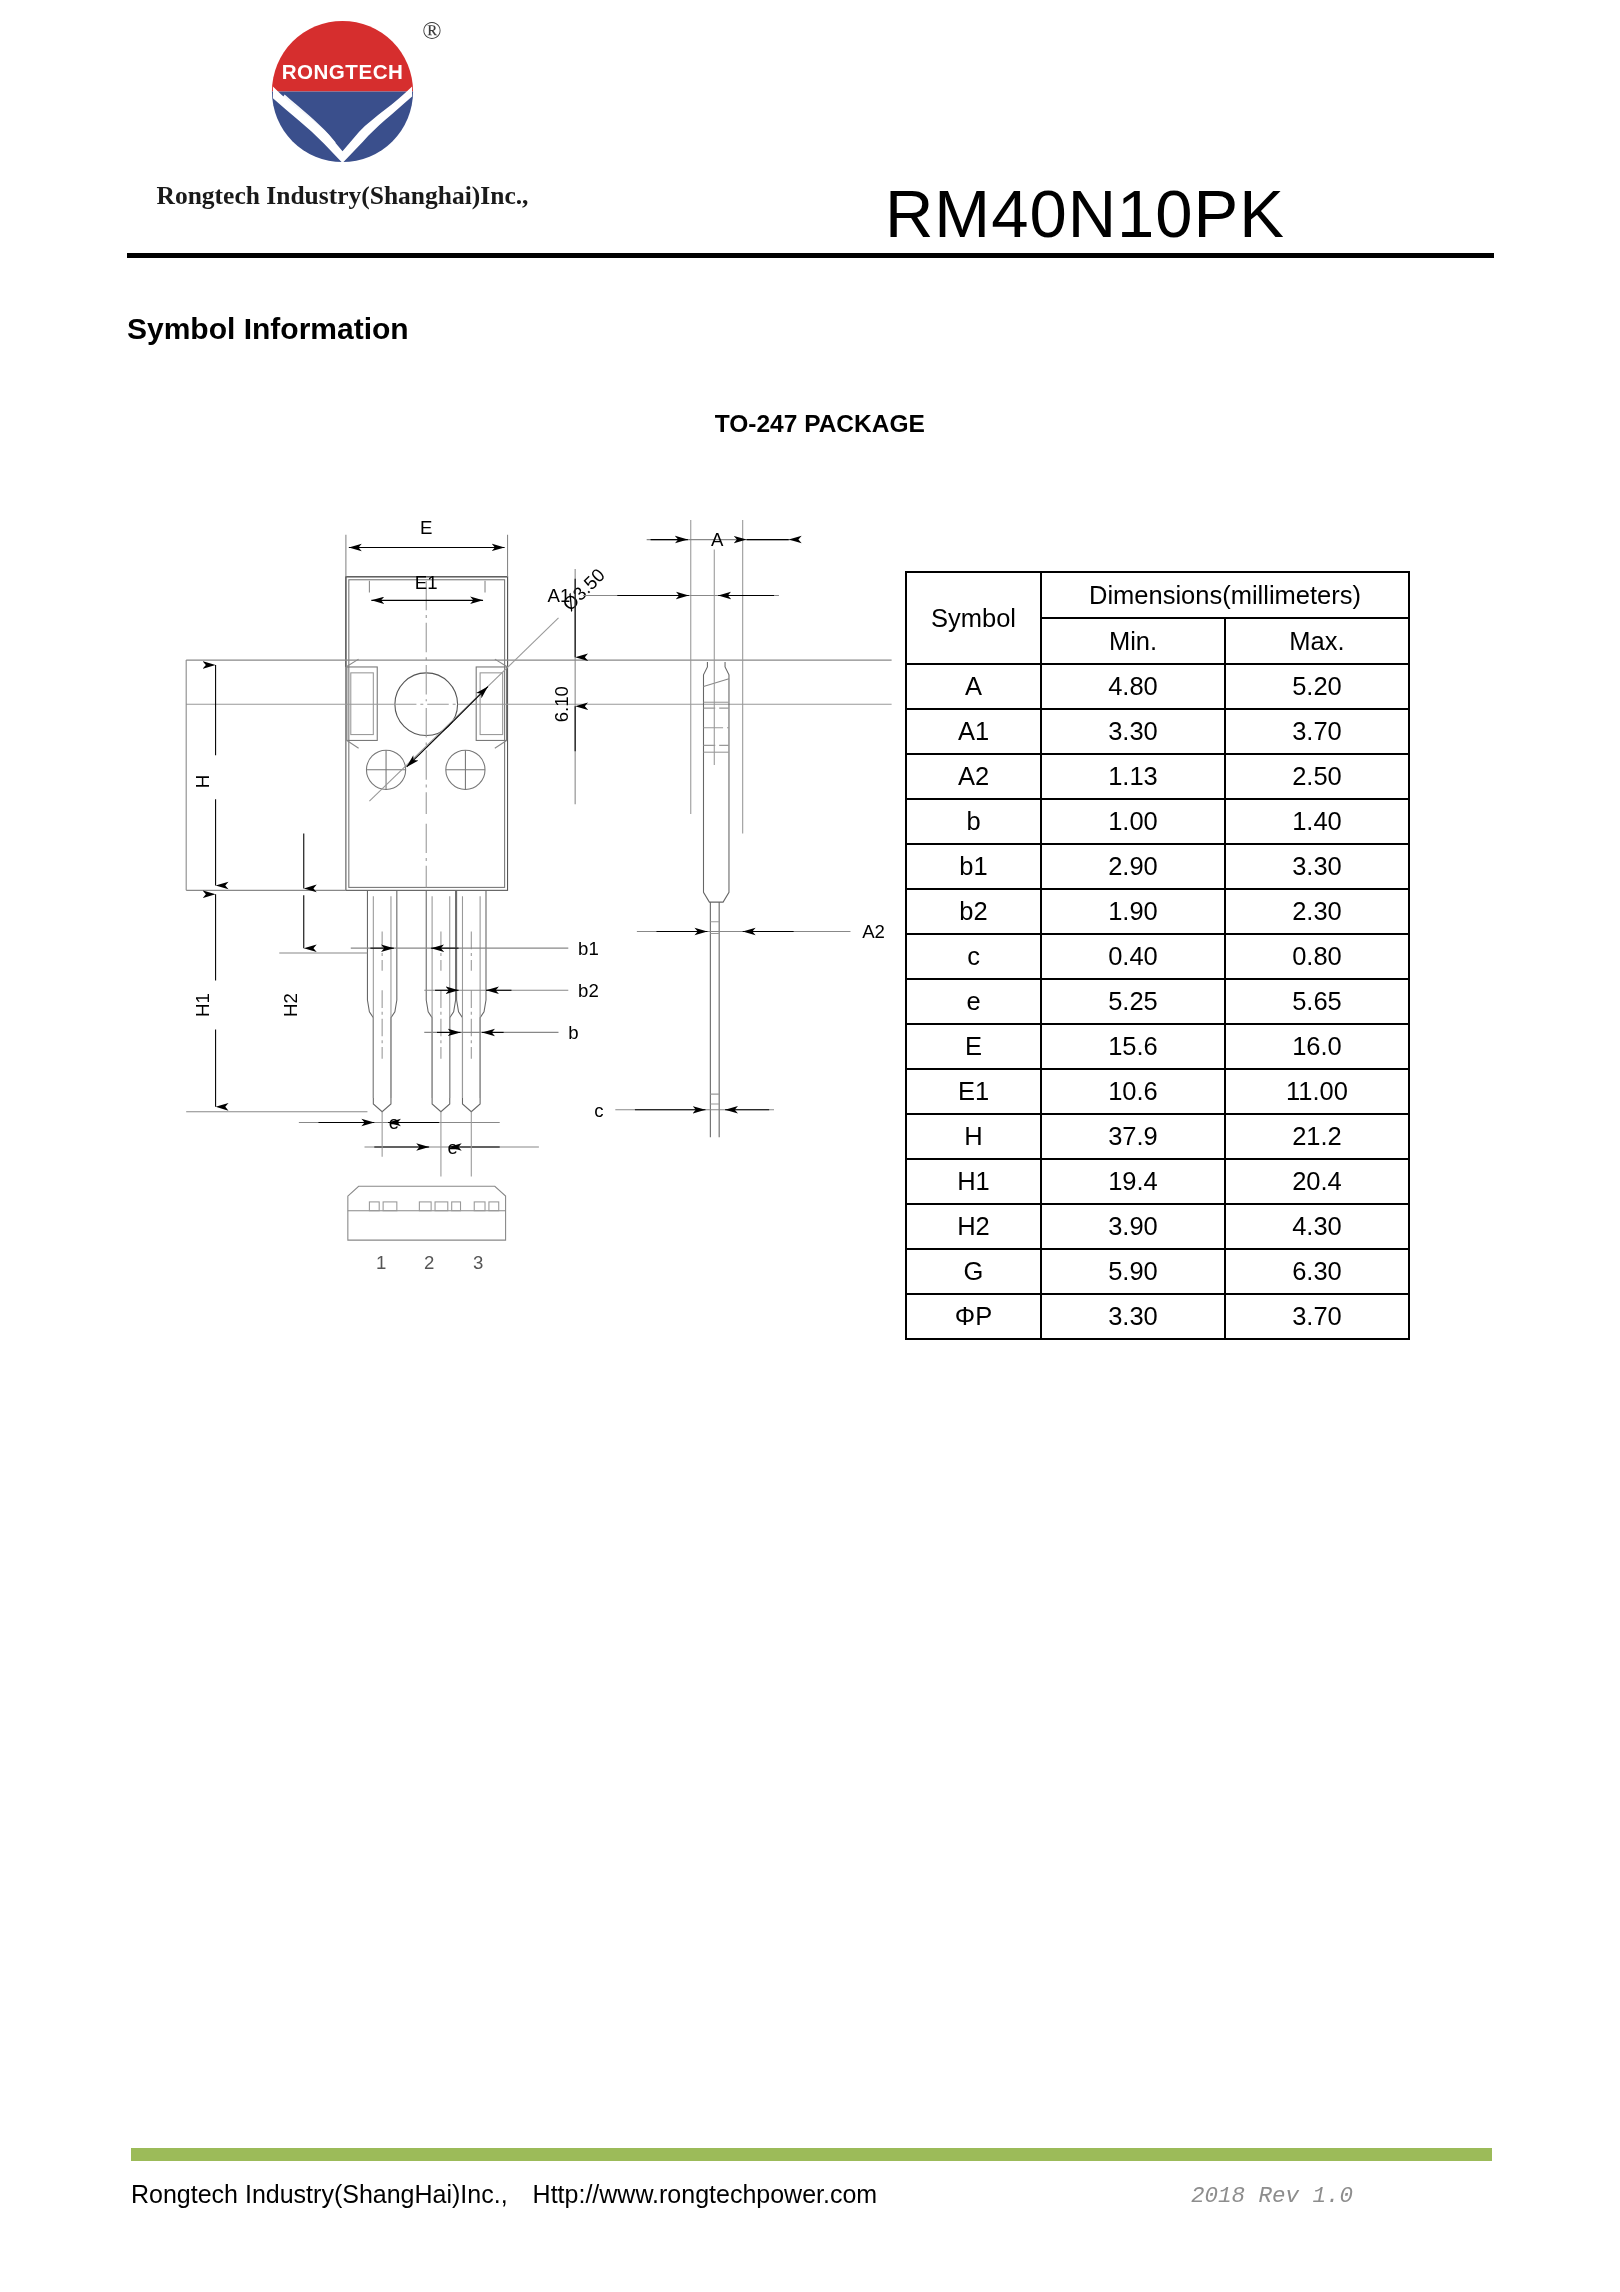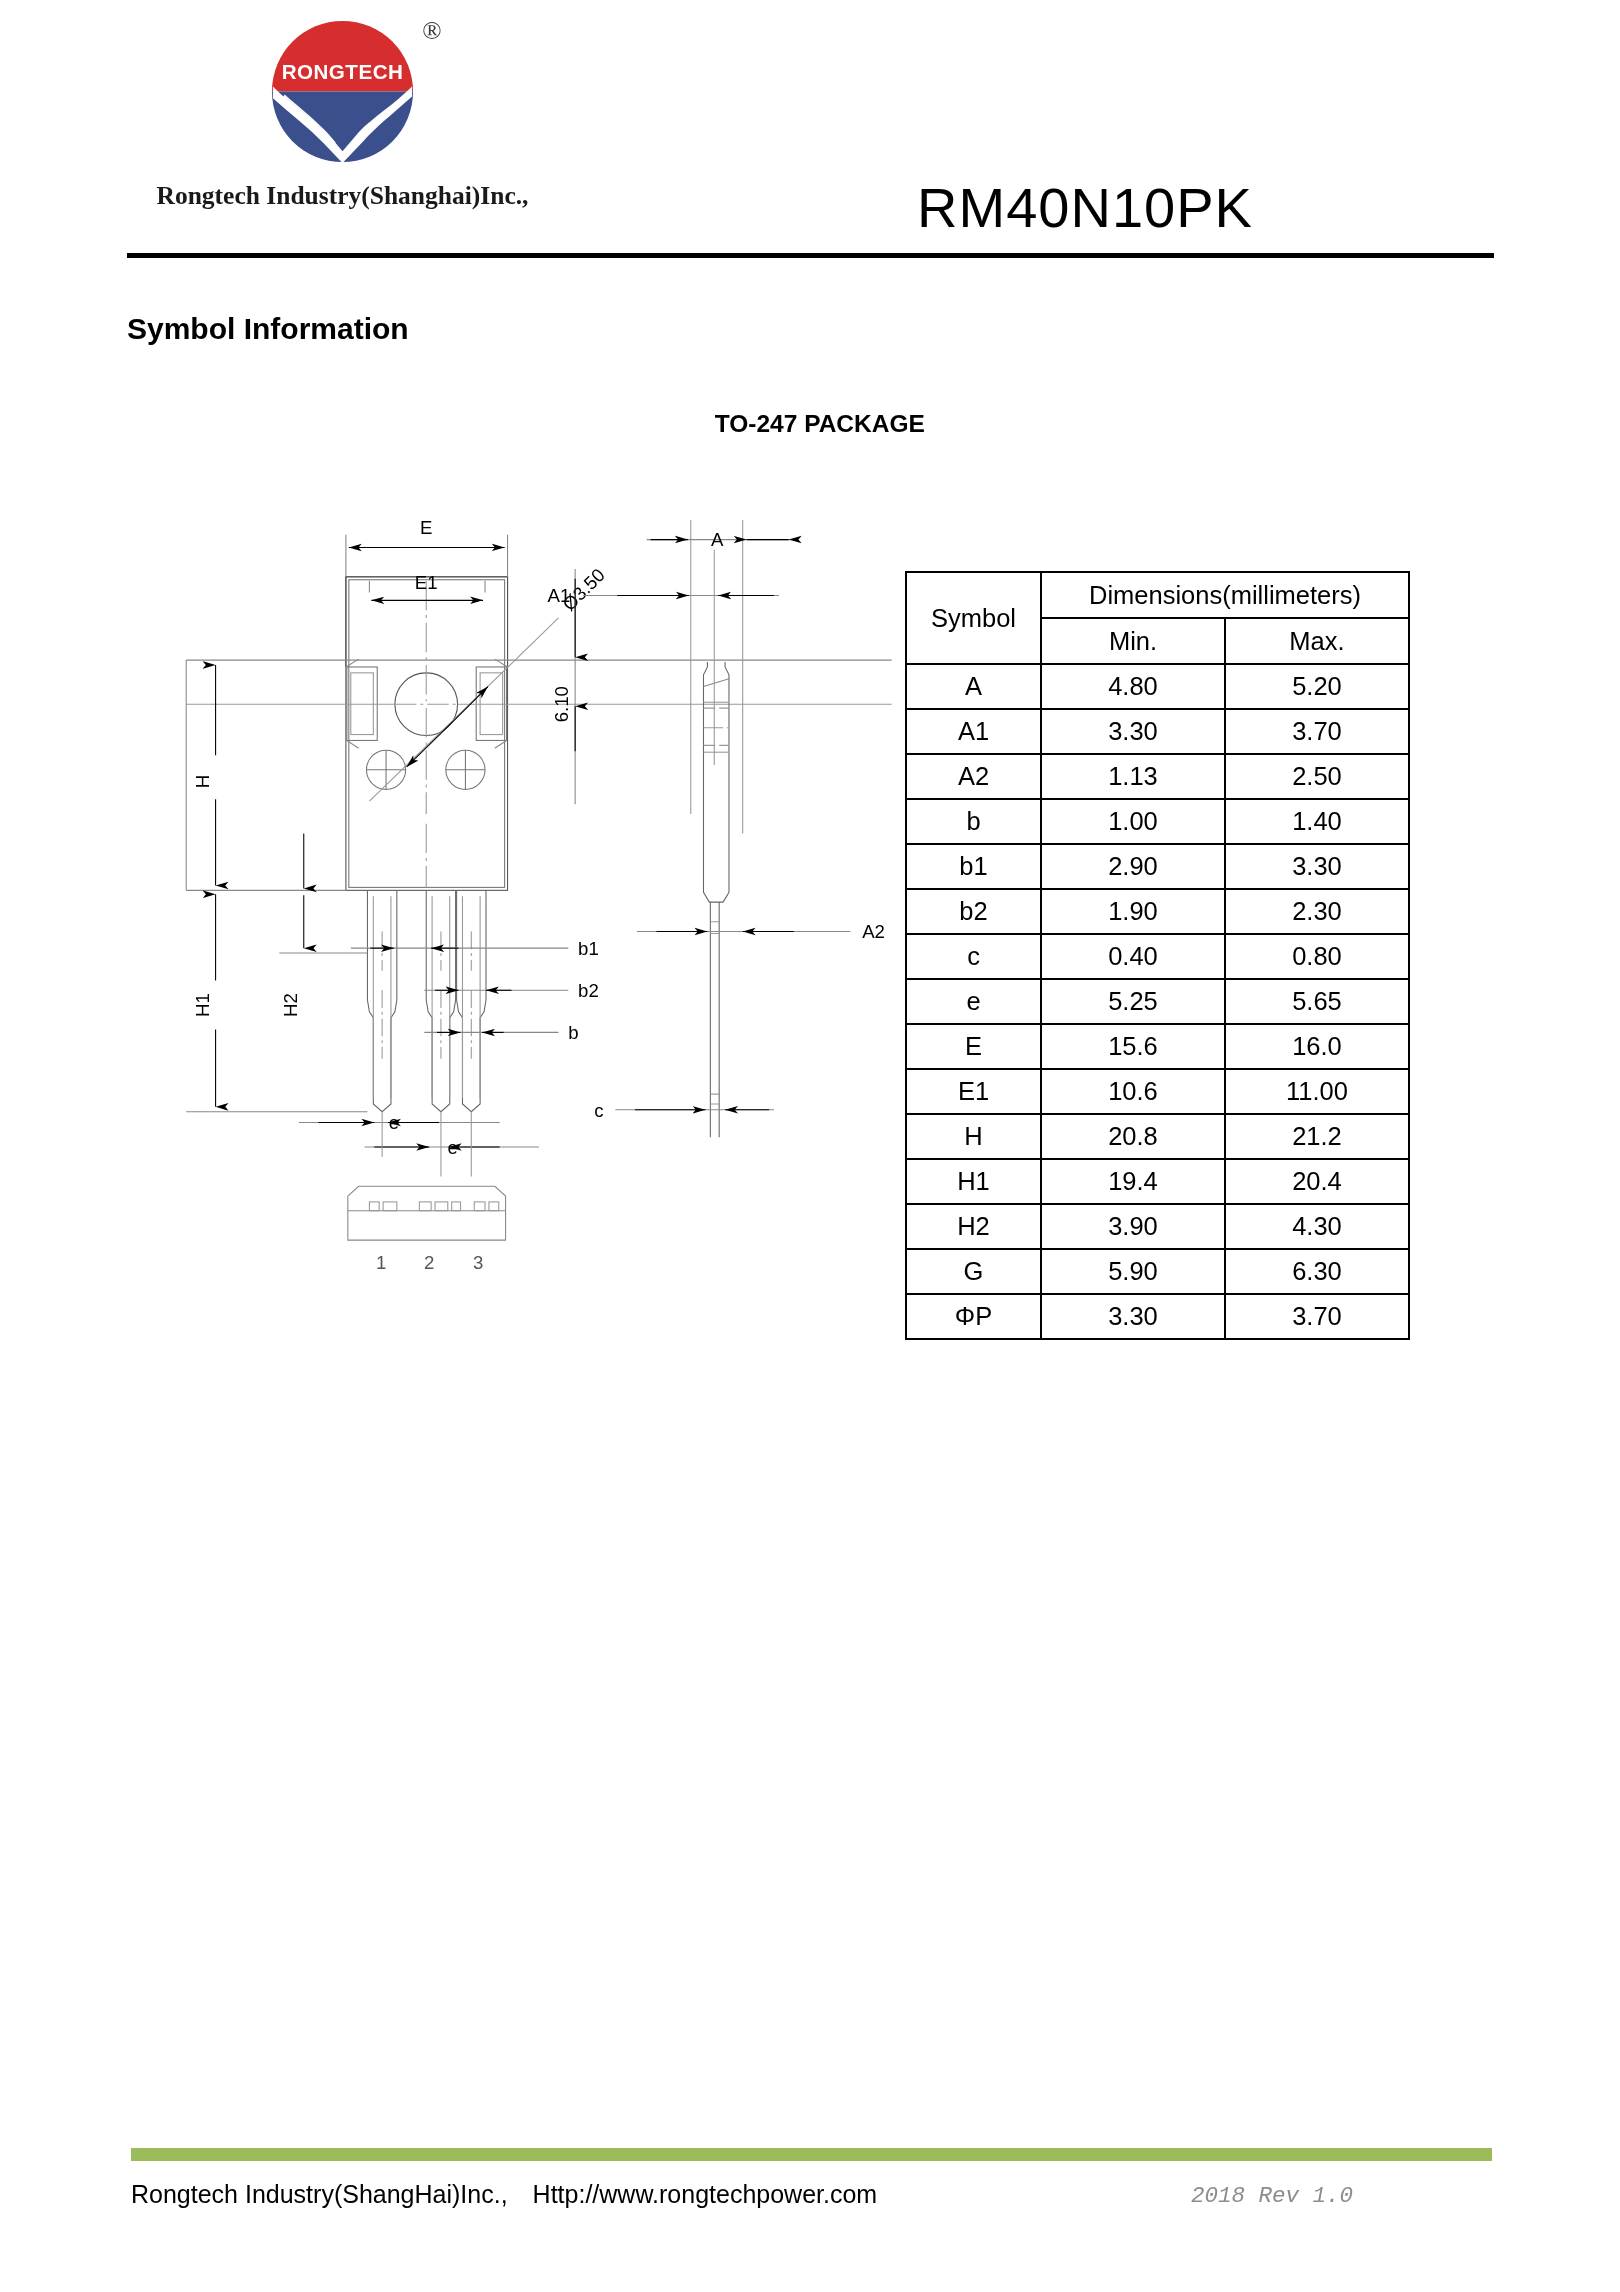--- a/index.html
+++ b/index.html
@@ -61,21 +61,21 @@
     color: #1a1a1a;
     margin-top: 16px;
     white-space: nowrap;
   }
   #part-number {
     position: absolute;
     left: 549px;
     top: 165px;
     width: 818px;
     text-align: center;
-    font-size: 56px;
+    font-size: 67px;
     letter-spacing: 1px;
     color: #000;
     white-space: nowrap;
   }
   #header-rule {
     position: absolute;
     left: 127px;
     top: 253px;
     width: 1367px;
     height: 4.9px;
@@ -439,21 +439,21 @@
           <td class="val">15.6</td>
           <td class="val">16.0</td>
         </tr>
         <tr>
           <td class="sym">E1</td>
           <td class="val">10.6</td>
           <td class="val">11.00</td>
         </tr>
         <tr>
           <td class="sym">H</td>
-          <td class="val">20.8</td>
+          <td class="val">37.9</td>
           <td class="val">21.2</td>
         </tr>
         <tr>
           <td class="sym">H1</td>
           <td class="val">19.4</td>
           <td class="val">20.4</td>
         </tr>
         <tr>
           <td class="sym">H2</td>
           <td class="val">3.90</td>

